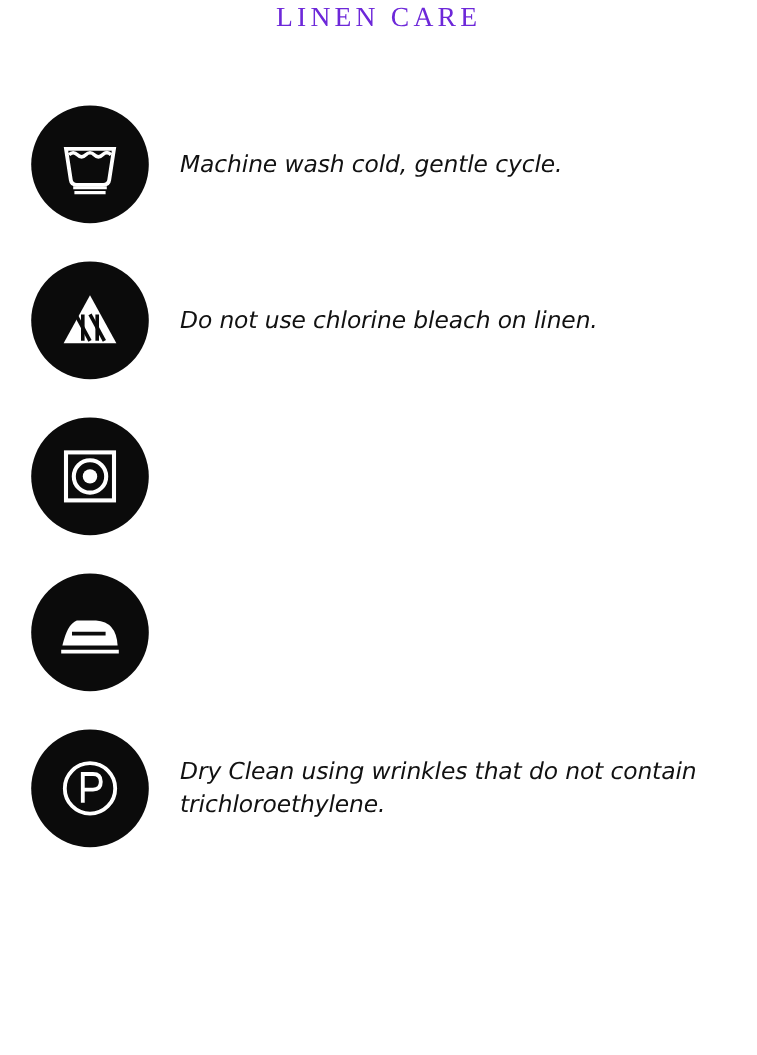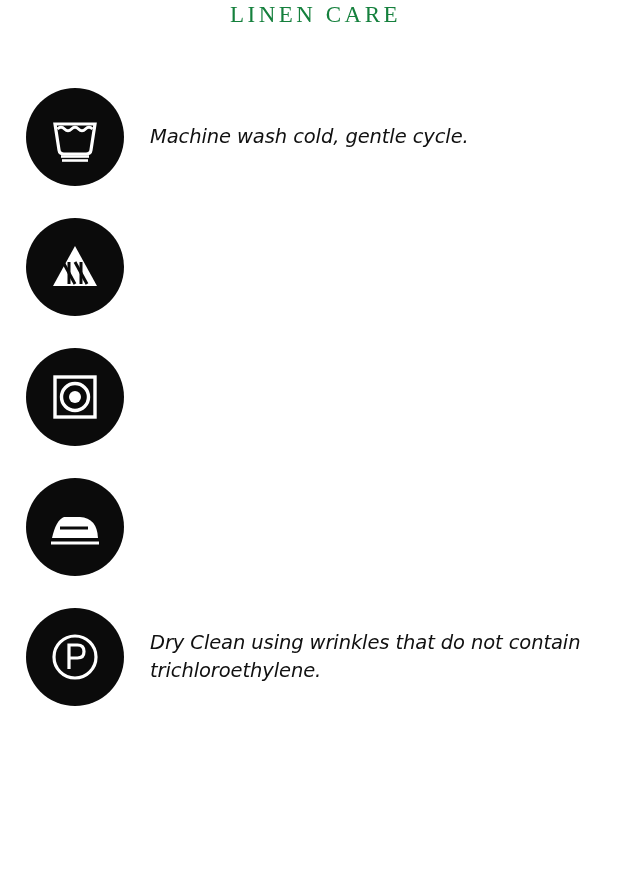--- a/index.html
+++ b/index.html
@@ -22,21 +22,21 @@
     padding: 0;
     position: relative;
   }
   .title {
     font-family: "Liberation Serif", serif;
     font-size: 23px;
     letter-spacing: 3.5px;
     text-align: center;
     font-weight: 400;
     padding-top: 2px;
-    color: #15803d;
+    color: #6d28d9;
   }
   .care-list {
     margin-top: 44px;
     display: flex;
     flex-direction: column;
   }
   .care-row {
     display: flex;
     align-items: center;
     min-height: 130px;
@@ -105,20 +105,23 @@
             <svg width="60" height="58" viewBox="0 0 60 58">
               <path d="M30 8 L52 48 L8 48 Z" fill="#ffffff"></path>
               <path d="M18 24 L30 46" stroke="#0b0b0b" stroke-width="3"></path>
               <path d="M30 24 L42 46" stroke="#0b0b0b" stroke-width="3"></path>
               <path d="M24 24 L24 46" stroke="#0b0b0b" stroke-width="3"></path>
               <path d="M36 24 L36 46" stroke="#0b0b0b" stroke-width="3"></path>
             </svg>
           </span>
         </div>
       </div>
+      <div class="text-cell">
+        <div class="care-text">Do not use chlorine bleach on linen.</div>
+      </div>
     </div>
 
     <div class="care-row">
       <div class="icon-cell">
         <div class="badge">
           <span>
             <svg width="58" height="58" viewBox="0 0 58 58">
               <rect x="9" y="9" width="40" height="40" fill="none" stroke="#ffffff" stroke-width="3.4"></rect>
               <circle cx="29" cy="29" r="13.5" fill="none" stroke="#ffffff" stroke-width="3.4"></circle>
               <circle cx="29" cy="29" r="6" fill="#ffffff"></circle>

